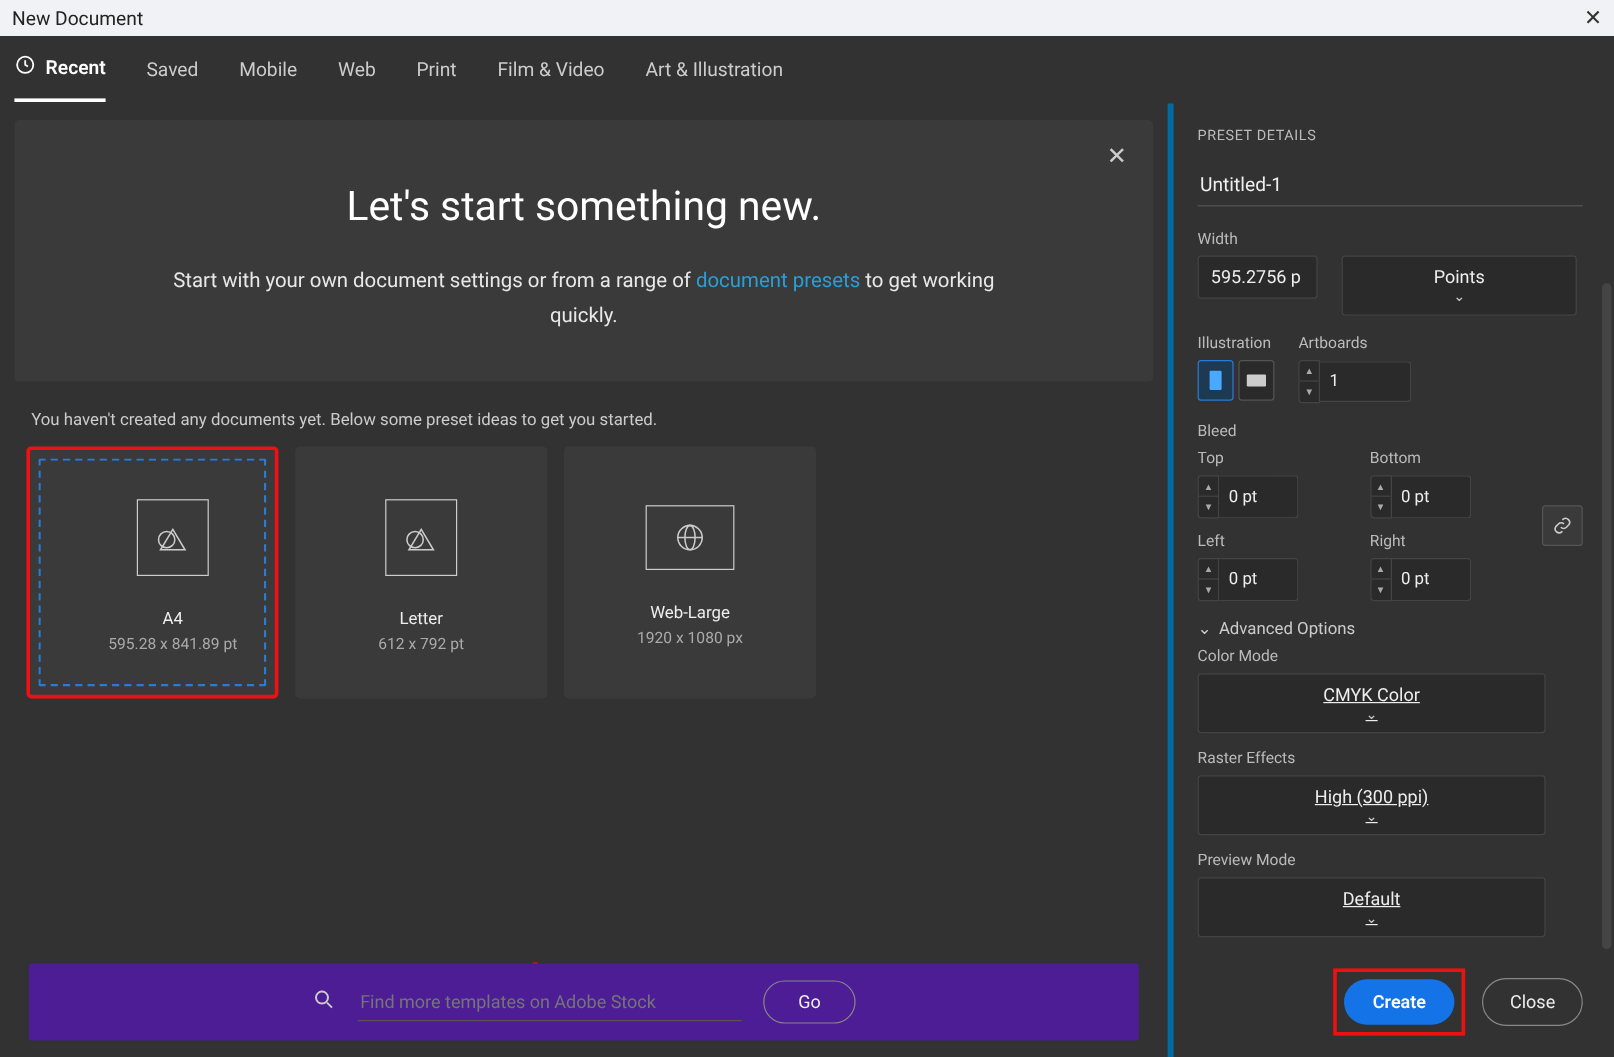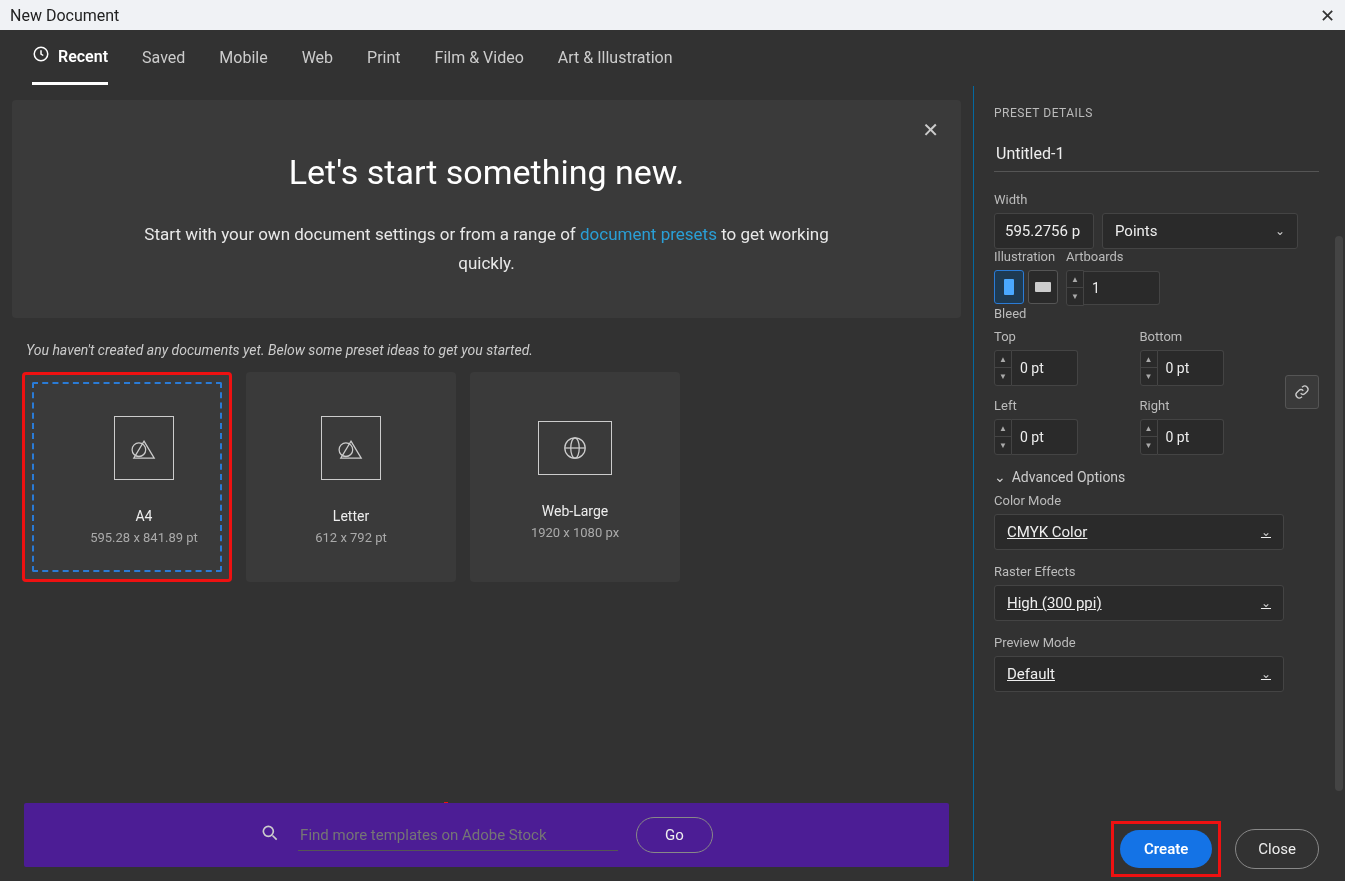--- a/index.html
+++ b/index.html
@@ -3,82 +3,82 @@
 <meta charset="utf-8">
 <style>
 * { box-sizing: border-box; margin: 0; padding: 0; font-family: -apple-system, BlinkMacSystemFont, "Segoe UI", Roboto, sans-serif; }
 body { background: #323232; color: #ccc; width: 1345px; height: 881px; overflow: hidden; }
 
 .titlebar { background: #f0f2f5; height: 30px; display: flex; align-items: center; justify-content: space-between; padding: 0 10px; color: #222; }
 .titlebar .close-x { font-size: 18px; cursor: pointer; color: #333; }
 
 .main-app { display: flex; flex-direction: column; height: calc(881px - 30px); background: #323232; }
 
-.tabs { display: flex; gap: 34px; padding: 0 32px; border-bottom: 1px solid #323232; height: 56px; align-items: center; }
+.tabs { display: flex; gap: 34px; padding: 0 12px; border-bottom: 1px solid #323232; height: 56px; align-items: center; }
 .tab { color: #ccc; font-size: 16px; cursor: pointer; display: inline-flex; align-items: center; gap: 8px; height: 100%; }
 .tab.active { color: #fff; font-weight: 600; border-bottom: 3px solid #fff; }
 .tab .clock-icon svg { width: 18px; height: 18px; }
 
 .body { display: flex; flex: 1; overflow: hidden; }
 .left { flex: 1; padding: 14px 12px 0 12px; display: flex; flex-direction: column; position: relative; }
-.right { width: 372px; background: #323232; padding: 20px 26px 2px 20px; position: relative; border-left: 1px solid #0369a1; }
+.right { width: 372px; background: #323232; padding: 20px 26px 2px 20px; position: relative; border-left: 5px solid #0369a1; }
 .right-scroll { position: absolute; right: 2px; top: 150px; bottom: 90px; width: 8px; background: #444; border-radius: 4px; }
 
 .hero { background: #3a3a3a; border-radius: 4px; padding: 52px 40px 40px 40px; position: relative; text-align: center; }
 .hero .hero-close { position: absolute; top: 18px; right: 22px; color: #ccc; font-size: 20px; cursor: pointer; }
 .hero h1 { color: #fff; font-size: 34px; font-weight: 400; margin-bottom: 28px; }
 .hero p { color: #e8e8e8; font-size: 17px; line-height: 1.7; max-width: 720px; margin: 0 auto; }
 .hero p a { color: #2a9fd6; text-decoration: none; }
 
-.subhead { color: #ccc; font-size: 14px; margin: 24px 4px 14px 14px; font-style: italic; }
+.subhead { color: #ccc; font-size: 14px; margin: 24px 4px 14px 14px; }
 
 .cards { display: flex; gap: 14px; padding-left: 10px; }
 .card { width: 210px; height: 210px; background: #3a3a3a; border-radius: 4px; display: flex; flex-direction: column; align-items: center; justify-content: center; cursor: pointer; position: relative; }
 .card.selected { outline: 3px solid #e11; outline-offset: -3px; padding-left: 34px; }
 .card.selected .inner-sel { position: absolute; inset: 10px; border: 2px dashed #2a7bd6; border-radius: 2px; pointer-events: none; }
 .card .thumb { width: 60px; height: 64px; border: 1px solid #ccc; display: flex; align-items: center; justify-content: center; margin-bottom: 28px; margin-top: 8px; }
 .card .thumb svg { stroke: #ccc; }
 .card .name { color: #eee; font-size: 14px; margin-bottom: 6px; }
 .card .dims { color: #aaa; font-size: 13px; }
 
 .red-dot { position: absolute; left: 444px; top: 716px; width: 4px; height: 4px; background: #e11; }
 
 .searchbar { position: absolute; bottom: 14px; left: 24px; right: 24px; height: 64px; background: #4c1d95; display: flex; align-items: center; justify-content: center; gap: 18px; border-radius: 2px; }
 .searchbar .search-icon { color: #ccc; }
 .searchbar input { background: transparent; border: none; color: #888; font-size: 15px; width: 320px; outline: none; border-bottom: 1px solid #555; padding: 6px 2px; }
 .searchbar .go-btn { border: 1px solid #888; background: transparent; color: #eee; border-radius: 22px; padding: 8px 28px; font-size: 15px; cursor: pointer; }
 
 .panel-title { color: #bbb; font-size: 12px; letter-spacing: 0.5px; margin-bottom: 18px; }
 .doc-name { width: 100%; background: transparent; border: none; border-bottom: 1px solid #555; color: #eee; font-size: 16px; padding: 6px 2px 8px 2px; outline: none; margin-bottom: 20px; }
-.field-row { display: flex; gap: 8px; margin-bottom: 0; }
+.field-row { display: flex; gap: 20px; margin-bottom: 16px; }
 .field { display: flex; flex-direction: column; gap: 6px; }
 .label { color: #bbb; font-size: 13px; }
 .num-input { background: #2a2a2a; border: 1px solid #444; color: #eee; font-size: 15px; padding: 8px 10px; border-radius: 3px; width: 100px; }
-.select { background: #2a2a2a; border: 1px solid #444; color: #eee; font-size: 15px; padding: 8px 12px; border-radius: 3px; display: flex; align-items: center; justify-content: space-between; cursor: pointer; }
+.select { background: #2a2a2a; border: 1px solid #444; color: #eee; font-size: 15px; padding: 8px 12px; border-radius: 3px; display: flex; align-items: center; justify-content: space-between; cursor: pointer; flex-direction: column; }
 .select.wide { width: 196px; }
 .select.full { width: 290px; text-decoration: underline; }
 .chev { color: #ccc; font-size: 12px; }
 .orient { display: flex; gap: 4px; }
 .orient-btn { width: 30px; height: 34px; border: 1px solid #555; background: #2a2a2a; display: flex; align-items: center; justify-content: center; cursor: pointer; border-radius: 3px; }
 .orient-btn.active { border-color: #2a7bd6; background: #1e3a52; }
 .orient-btn svg { fill: #ccc; }
 .orient-btn.active svg { fill: #4aa8ff; }
 .artboards { display: flex; align-items: center; }
 .stepper { display: flex; flex-direction: column; border: 1px solid #444; border-radius: 3px 0 0 3px; background: #2a2a2a; }
 .stepper span { width: 16px; height: 17px; display: flex; align-items: center; justify-content: center; font-size: 8px; cursor: pointer; color: #aaa; }
 .stepper span:first-child { border-bottom: 1px solid #444; }
 .artb-input { background: #2a2a2a; border: 1px solid #444; border-left: none; color: #eee; font-size: 14px; padding: 8px; width: 76px; border-radius: 0 3px 3px 0; }
 .bleed-grid { display: grid; grid-template-columns: 1fr 1fr auto; gap: 12px 18px; align-items: end; }
 .bleed-field { display: flex; flex-direction: column; gap: 6px; }
 .bleed-input-wrap { display: flex; }
 .bleed-input { background: #2a2a2a; border: 1px solid #444; border-left: none; color: #eee; font-size: 14px; padding: 8px; width: 66px; border-radius: 0 3px 3px 0; }
 .link-btn { width: 34px; height: 34px; border: 1px solid #555; background: #3a3a3a; display: flex; align-items: center; justify-content: center; cursor: pointer; border-radius: 3px; grid-row: span 2; align-self: center; }
 .adv-toggle { display: flex; align-items: center; gap: 6px; color: #ccc; font-size: 14px; cursor: pointer; margin: 14px 0 8px 0; }
 
-.footer-btns { position: absolute; bottom: 4px; right: 26px; display: flex; gap: 14px; align-items: center; }
+.footer-btns { position: absolute; bottom: 18px; right: 26px; display: flex; gap: 14px; align-items: center; }
 .btn-create-wrap { border: 3px solid #e11; padding: 6px; }
 .btn-create { background: #1473e6; color: #fff; border: none; border-radius: 22px; padding: 10px 24px; font-size: 15px; font-weight: 600; cursor: pointer; }
 .btn-close { background: transparent; color: #eee; border: 1px solid #888; border-radius: 22px; padding: 10px 22px; font-size: 15px; cursor: pointer; }
 </style>
 </head>
 <body>
 
 <div class="titlebar">
   <span>New Document</span>
   <span class="close-x">✕</span>

